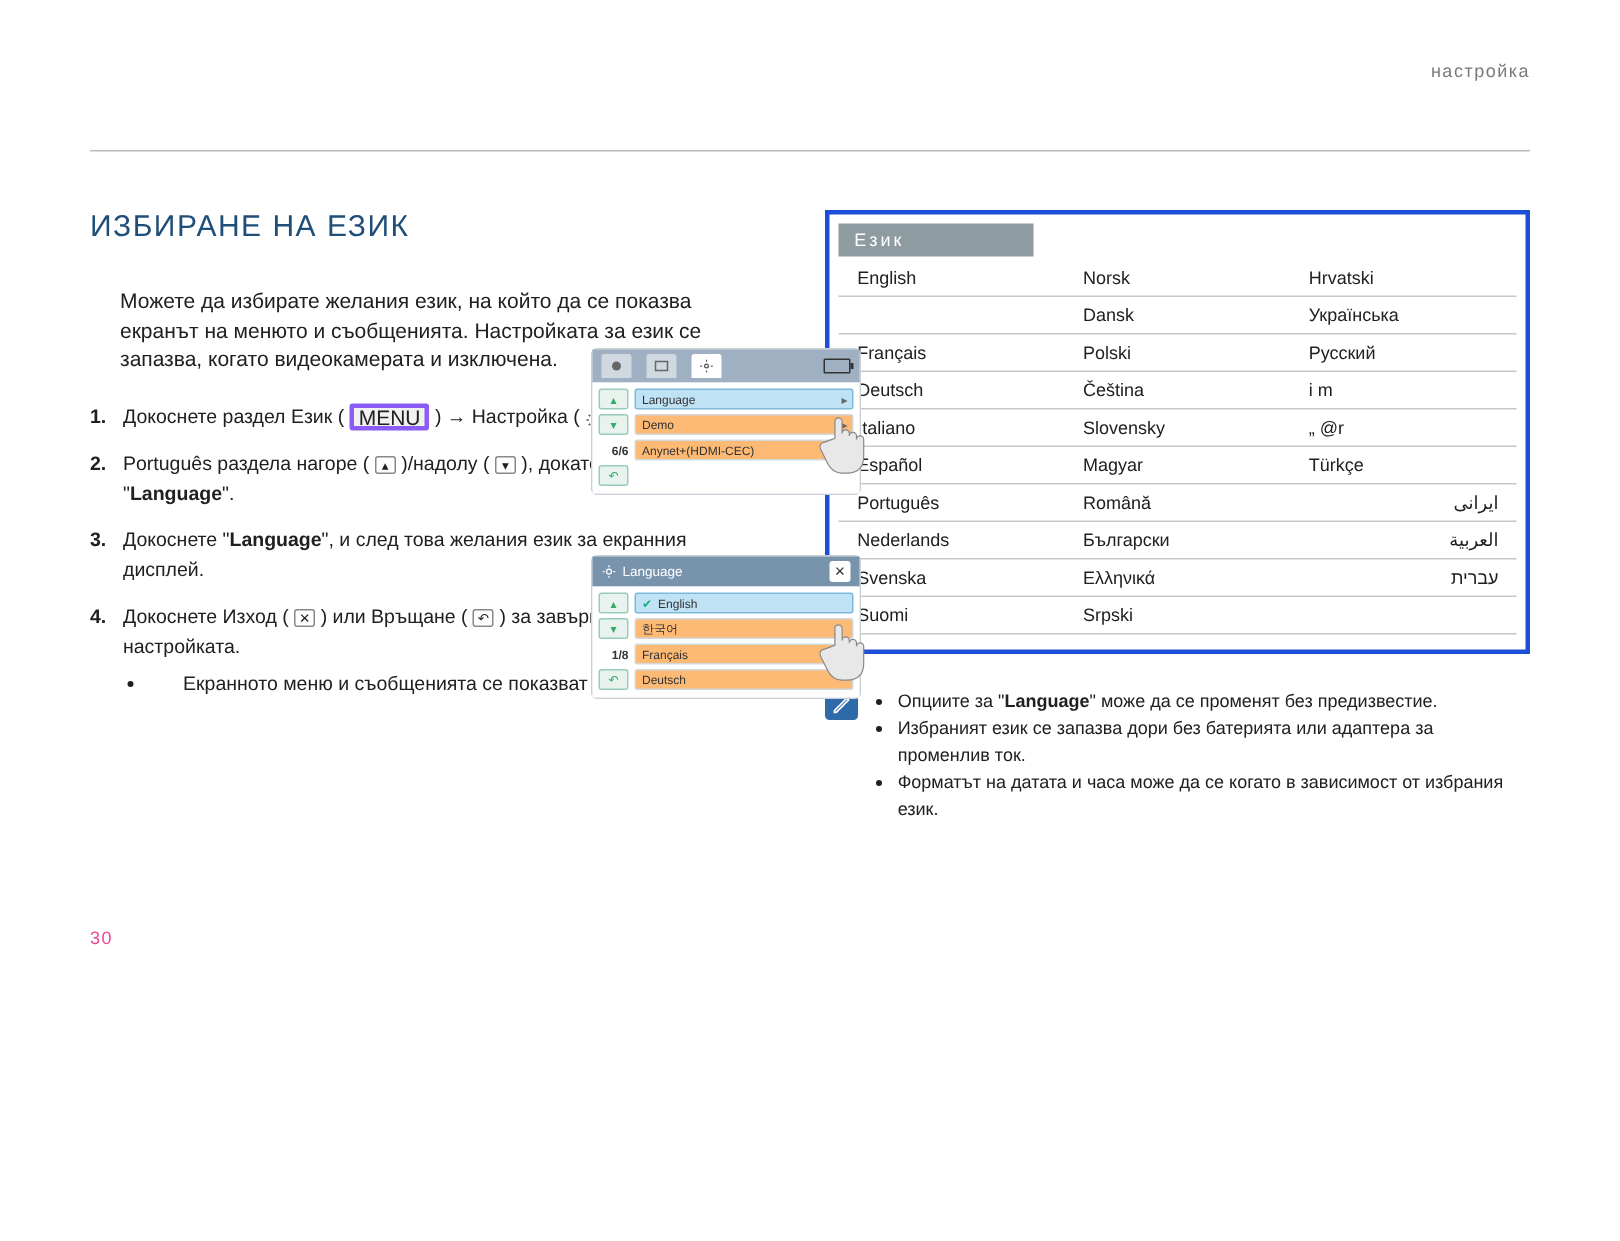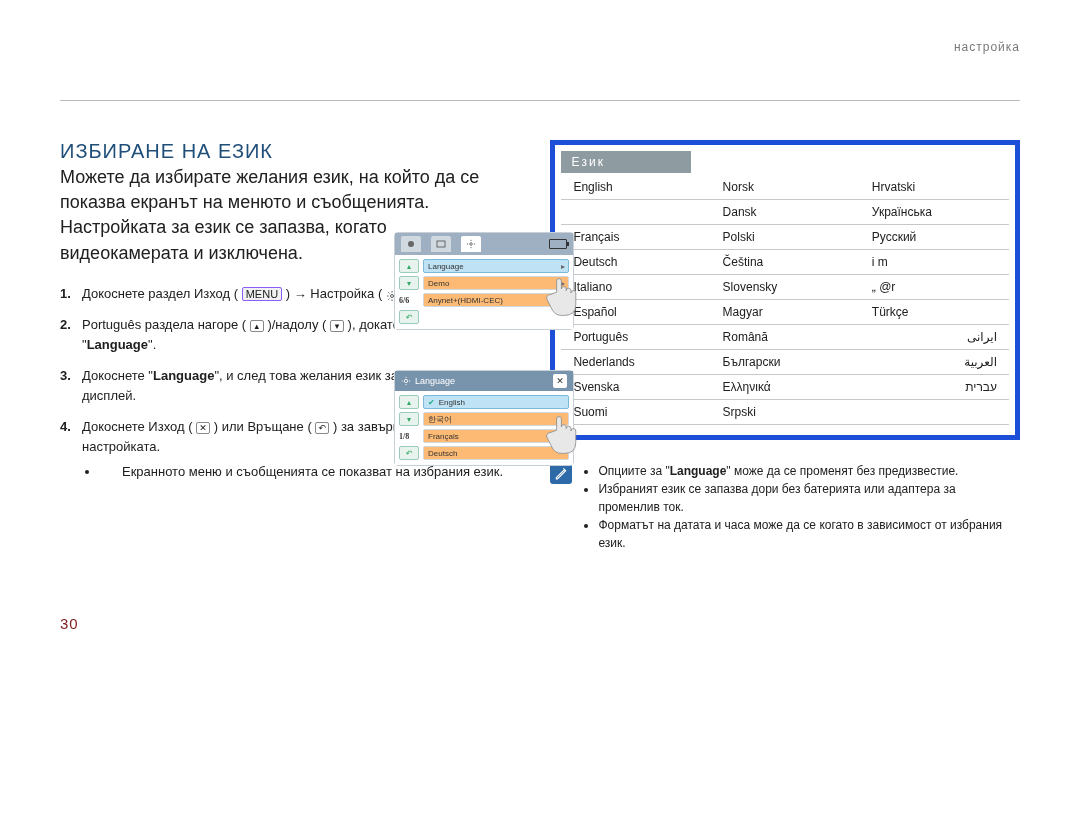--- a/index.html
+++ b/index.html
@@ -3,77 +3,77 @@
 <meta charset="utf-8">
 <style>
   * { box-sizing: border-box; margin: 0; padding: 0; }
   html, body { width: 1080px; height: 827px; background: #fff; font-family: Arial, Helvetica, sans-serif; color: #202020; }
   .page { width: 1080px; height: 666px; position: relative; padding: 60px 60px 40px 60px; border-radius: 17px; }
   .chapter-label { position: absolute; right: 60px; top: 40px; font-size: 12px; color: #7a7a7a; letter-spacing: 1px; }
   .rule { position: absolute; left: 60px; right: 60px; top: 100px; height: 1px; background: #bcbcbc; }
   .columns { display: flex; gap: 40px; margin-top: 80px; }
   .col-left { width: 470px; }
   .col-right { width: 490px; }
-  .heading { color: #1f4e79; font-size: 20px; font-weight: 400; letter-spacing: 1px; margin-bottom: 2px; }
-  .intro { font-size: 18px; line-height: 1.4; margin-bottom: 18px; }
+  .heading { color: #1f4e79; font-size: 20px; font-weight: 400; letter-spacing: 1px; margin-bottom: 28px; }
+  .intro { font-size: 14px; line-height: 1.4; margin-bottom: 18px; margin-left: 20px; }
   ol.steps { list-style: none; font-size: 13px; line-height: 1.5; }
   ol.steps li { margin-bottom: 12px; padding-left: 22px; position: relative; }
   ol.steps li .num { position: absolute; left: 0; font-weight: bold; }
   .bold { font-weight: bold; }
   ul.inner { list-style: disc; margin-left: 18px; margin-top: 6px; font-size: 13px; }
-  .icon-box { display: inline-block; border: 1px solid #8b5cf6; border-radius: 2px; background: #f1f1f1; padding: 0 3px; font-size: 11px; line-height: 12px; vertical-align: middle; }
+  .icon-box { display: inline-block; border: 3px solid #8b5cf6; border-radius: 2px; background: #f1f1f1; padding: 0 3px; font-size: 14px; line-height: 12px; vertical-align: middle; }
   .icon-gear { display: inline-block; width: 12px; height: 12px; vertical-align: middle; }
   .icon-arrow { display: inline-block; border: 1px solid #888; border-radius: 2px; width: 14px; height: 12px; font-size: 9px; text-align: center; line-height: 10px; vertical-align: middle; }
   .screenshot { width: 180px; border: 1px solid #c8cfd6; border-radius: 4px; background: #e6edf3; margin-bottom: 10px; font-size: 9px; }
   .ss-wrap { position: absolute; left: 334px; }
   .ss1 { top: 92px; }
   .ss2 { top: 230px; }
   .ss-topbar { display: flex; align-items: center; background: #9fb0c2; height: 22px; padding: 0 6px; gap: 10px; }
   .ss-topbar .tab { width: 20px; height: 16px; background: #d0d8e0; border-radius: 2px 2px 0 0; display:flex; align-items:center; justify-content:center; }
   .ss-topbar .tab.active { background: #fff; }
   .ss-topbar .batt { margin-left: auto; width: 18px; height: 10px; border: 1px solid #333; border-radius: 1px; position: relative; }
   .ss-topbar .batt::after { content:""; position:absolute; right:-3px; top:2px; width:2px; height:4px; background:#333; }
   .ss-body { padding: 4px 4px 2px 4px; background:#fff; }
   .ss-row { display: flex; align-items: center; margin-bottom: 3px; gap:4px; }
   .ss-btn { width: 20px; height: 14px; border: 1px solid #9cb; background:#e7f3ec; border-radius:2px; display:flex; align-items:center; justify-content:center; font-size:8px; color:#3a6; }
   .ss-bar { flex: 1; height: 14px; background: #fdba74; border: 1px solid #d2d8de; border-radius: 2px; display:flex; align-items:center; padding:0 4px; font-size:8px; color:#333; position:relative; }
   .ss-bar.hl { background: #bfe2f5; border-color:#7cb9d9; }
   .ss-bar .right-icon { position:absolute; right:3px; font-size:8px; color:#666; }
   .ss-bar .check { color:#2a8; margin-right:4px; }
-  .ss-pager { font-size: 8px; font-weight:bold; color:#333; text-align:left; width:20px;font-family:Liberation Serif, serif; }
+  .ss-pager { font-size: 8px; font-weight:bold; color:#333; text-align:right; width:20px; }
   .ss-hand { position:absolute; right:-8px; top:40px; width:36px; height:48px; }
   .ss-header2 { display:flex; align-items:center; height:20px; background:#7893ac; color:#fff; padding:0 6px; font-size:9px; }
   .ss-header2 .x { margin-left:auto; width:14px; height:14px; background:#fff; color:#333; border-radius:2px; display:flex; align-items:center; justify-content:center; font-size:9px; }
-  .lang-box { border: 5px solid #1d4ed8; padding: 6px 6px 10px 6px; }
+  .lang-box { border: 3px solid #1d4ed8; padding: 6px 6px 10px 6px; }
   .lang-head { background: #8e9ba0; color: #fff; font-size: 12px; padding: 4px 10px; width: 130px; margin-bottom:2px; letter-spacing:2px; }
   table.langs { width: 100%; border-collapse: collapse; font-size: 12px; }
   table.langs td { border-bottom: 1px solid #c7c7c7; padding: 5px 12px; width: 33.33%; }
   .rtl { direction: rtl; font-family: Arial, sans-serif; }
   .notes { display: flex; gap: 10px; margin-top: 22px; font-size: 12px; line-height: 1.5; }
   .note-icon { width: 22px; height: 22px; flex: 0 0 22px; background: #2f6aa8; border-radius: 3px; display:flex; align-items:center; justify-content:center; color:#fff; font-weight:bold; }
   .notes ul { list-style: disc; margin-left: 16px; }
-  .page-num { position: absolute; left: 60px; bottom: 34px; font-size: 15px; color: #7f1d1d; letter-spacing: 1px; }
+  .page-num { position: absolute; left: 60px; bottom: 34px; font-size: 12px; color: #ec4899; letter-spacing: 1px; }
   .left-inner { position: relative; }
 </style>
 </head>
 <body>
 
 <div class="page">
   <div class="chapter-label">настройка</div>
   <div class="rule"></div>
 
   <div class="columns">
     <div class="col-left left-inner">
       <div class="heading">ИЗБИРАНЕ НА ЕЗИК</div>
       <div class="intro">Можете да избирате желания език, на който да се показва екранът на менюто и съобщенията. Настройката за език се запазва, когато видеокамерата и изключена.</div>
 
       <ol class="steps">
         <li>
           <span class="num">1.</span>
-          <span>Докоснете раздел Изход (</span>
+          <span>Докоснете раздел Език (</span>
           <span class="icon-box">MENU</span>
           <span>) → Настройка (</span>
           <span class="icon-gear">
             <svg viewBox="0 0 24 24" width="12" height="12">
                 <circle cx="12" cy="12" r="3" fill="none" stroke="#555" stroke-width="2"></circle>
                 <path d="M12 2v3M12 19v3M2 12h3M19 12h3M4.9 4.9l2.1 2.1M17 17l2.1 2.1M4.9 19.1l2.1-2.1M17 7l2.1-2.1" stroke="#555" stroke-width="2"></path>
               </svg>
           </span>
           <span>).</span>
         </li>

